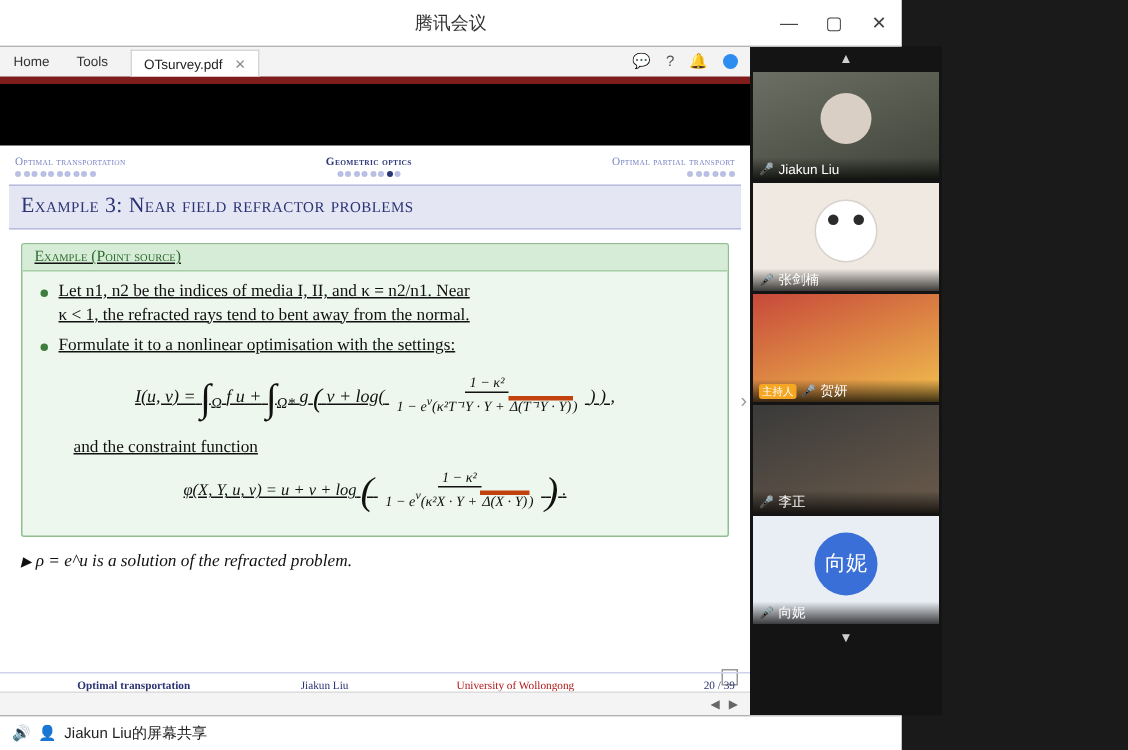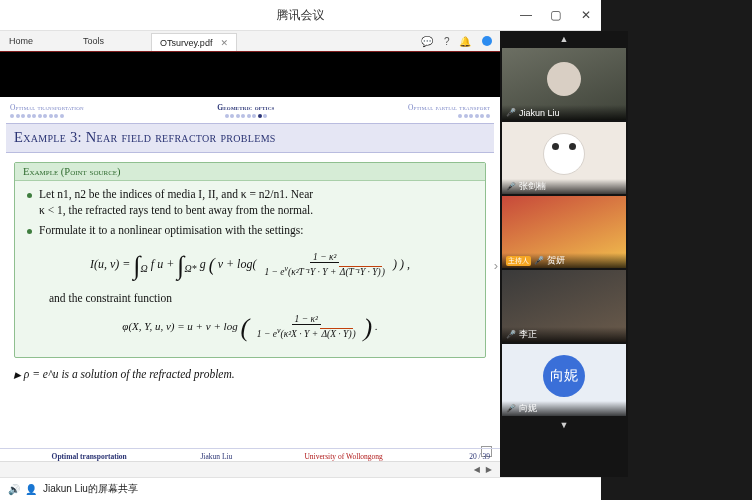--- a/index.html
+++ b/index.html
@@ -42,23 +42,22 @@
   
   .bodywrap { flex: 1; display: flex; background: #1c1c1c; }
   .stage { flex: 1; position: relative; background: #161616; display: flex; flex-direction: column;}
   .sidebar { width: 128px; flex: 0 0 128px; background: #141414; display: flex; flex-direction: column; }
 
   
   .doctoolbar {
     height: 20px; background: #f3f3f3;
     display: flex; align-items: stretch;
     font-size: 9px; color: #333;
-    border-bottom: 1px solid #7f1d1d;
+    border-bottom: 5px solid #7f1d1d;
     position: relative;
-    gap: 32px;
   }
   .menuitem { padding: 0 9px; display: flex; align-items: center; }
   .doctab {
     margin-left: 6px;
     padding: 0 8px; display: flex; align-items: center; gap: 8px;
     background: #ffffff; border: 1px solid #d6d6d6; border-bottom: none;
     font-size: 9px; color: #222;
     align-self: flex-end; height: 17px;
   }
   .doctab .x { font-size: 9px; color: #888; }
@@ -107,20 +106,21 @@
     font-size: 14.5px;
     color: #2b3474;
     font-variant: small-caps;
     letter-spacing: .3px;
   }
   .block {
     margin: 9px 14px 0 14px;
     border: 1px solid #8fbf8f;
     border-radius: 2px;
     background: #eef7ee;
+    text-decoration: underline;
   }
   .blockhead {
     background: #d6ecd6;
     color: #2f6b2f;
     font-variant: small-caps;
     font-size: 10.5px;
     padding: 3px 8px;
     border-bottom: 1px solid #a9cfa9;
   }
   .blockbody { padding: 6px 10px 10px 10px; font-size: 11.5px; line-height: 1.35; }
@@ -134,21 +134,21 @@
   .eqn { text-align: center; margin: 9px 0 6px 0; font-size: 12px; }
   .eqn2 { text-align: center; margin: 4px 0 2px 0; font-size: 11px; }
   .frac {
     display: inline-block; vertical-align: middle; text-align: center;
     font-size: 9.5px; line-height: 1.25; margin: 0 2px;
   }
   .frac .num { border-bottom: 1px solid #111; padding: 0 3px; margin-top: 16px; }
   .frac .den { padding: 0 3px; }
   .big { font-size: 18px; vertical-align: middle; }
   .bigger { font-size: 26px; vertical-align: middle; font-family: "Liberation Serif", serif;}
-  .sqrt { border-top: 1px solid #c2410c; padding: 0 1px; }
+  .sqrt { border-top: 3px solid #c2410c; padding: 0 1px; }
   .constraint { margin: 8px 0 0 24px; font-size: 11.5px; }
   .lastline { margin: 10px 14px 0 14px; font-size: 11.5px; }
   .lastline .tri { font-size: 9px; }
 
   .slidefooter {
     position: absolute; left: 0; right: 0; bottom: 16px;
     border-top: 1px solid #cfd2e8;
     display: flex; align-items: center;
     font-size: 7.5px; padding: 3px 10px 0 10px;
     font-family: "Liberation Serif", serif;

